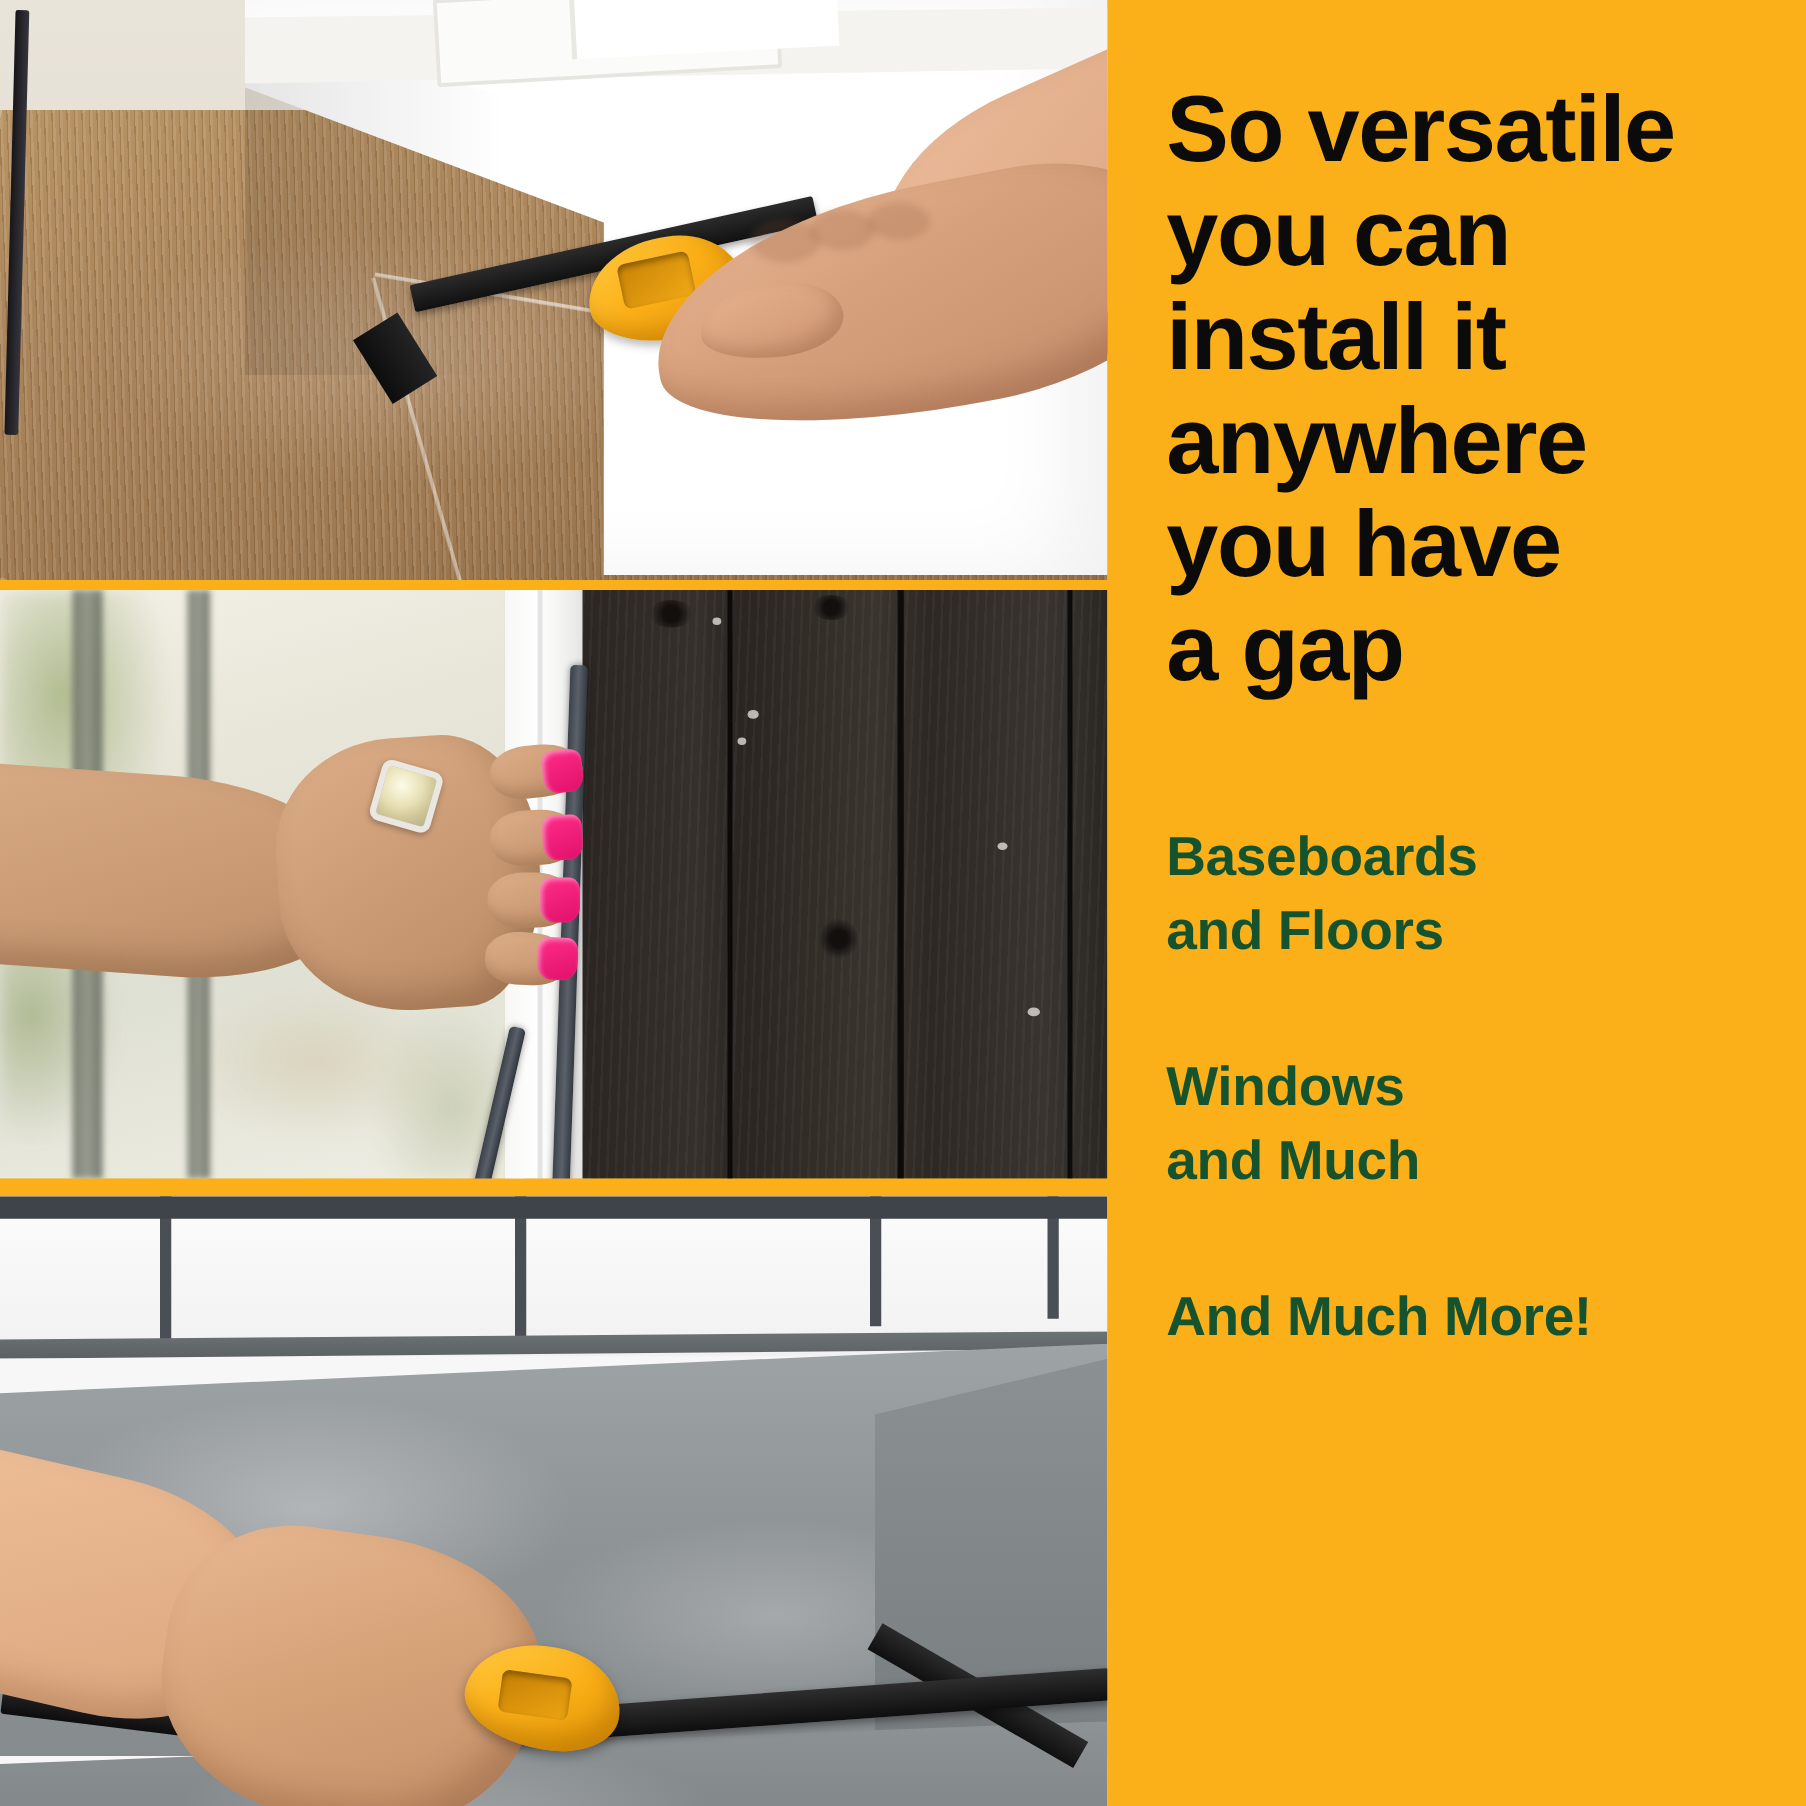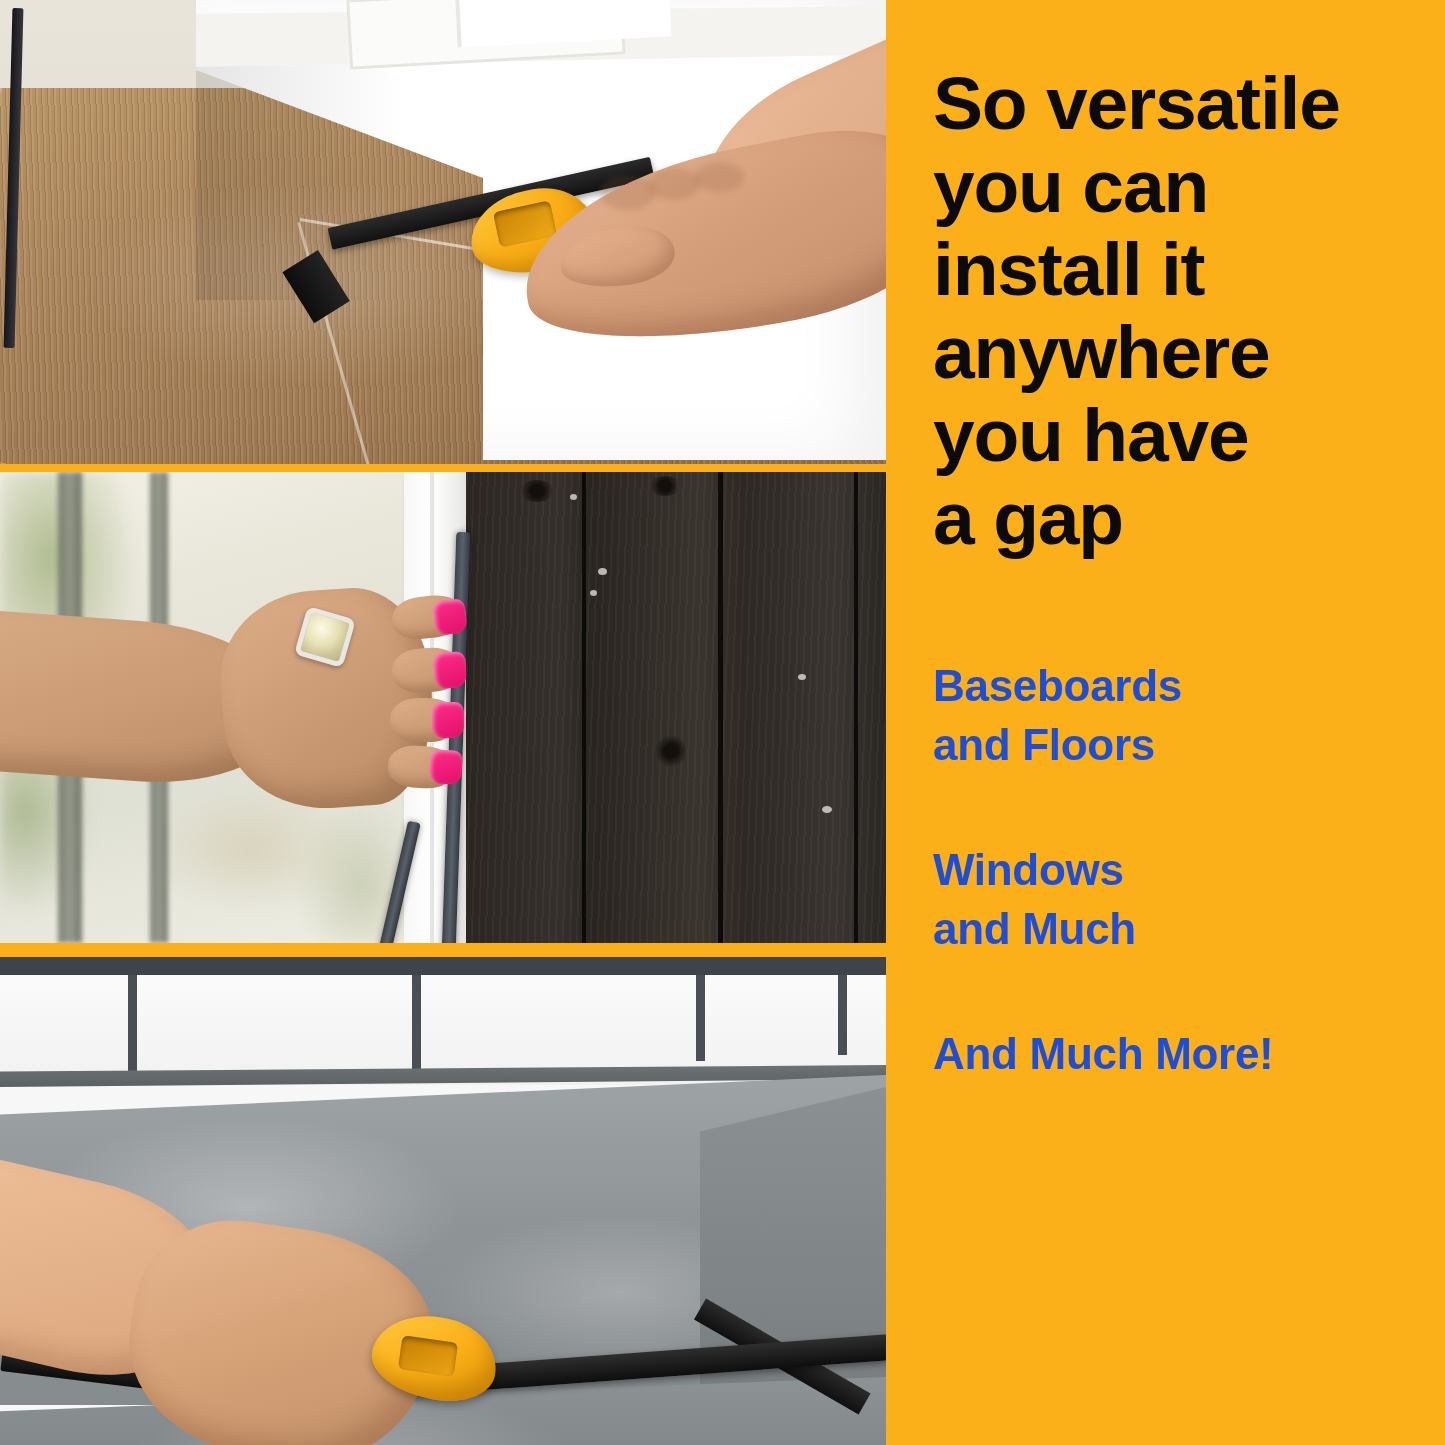--- a/index.html
+++ b/index.html
@@ -212,21 +212,21 @@
     color:#0b0b0b;
     font-family:"Liberation Sans","DejaVu Sans",sans-serif;
     font-weight:700;
     font-size:75px;
     line-height:83px;
     letter-spacing:-1.2px;
     white-space:pre-line;
   }
   .uses-list{position:absolute;left:47px;top:656px;width:500px;}
   .use-item{
-    color:#1d4ed8;
+    color:#14532d;
     font-family:"Liberation Sans","DejaVu Sans",sans-serif;
     font-weight:700;
     font-size:44px;
     line-height:59px;
     letter-spacing:-.3px;
     margin-bottom:66px;
     white-space:pre-line;
   }
   .use-item:last-child{margin-bottom:16px;}
 </style>

